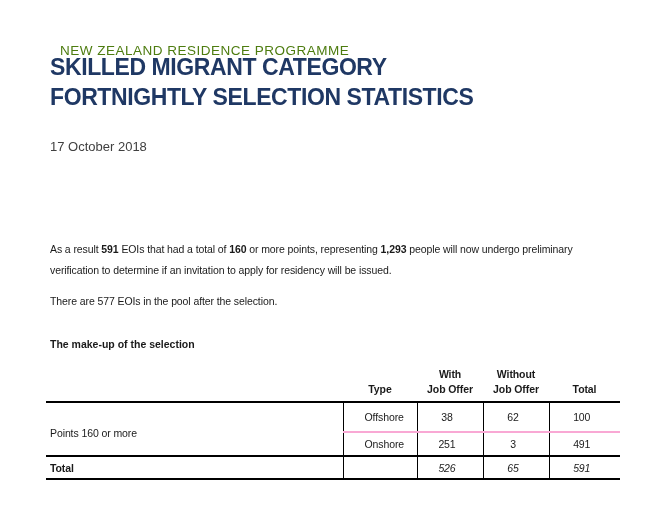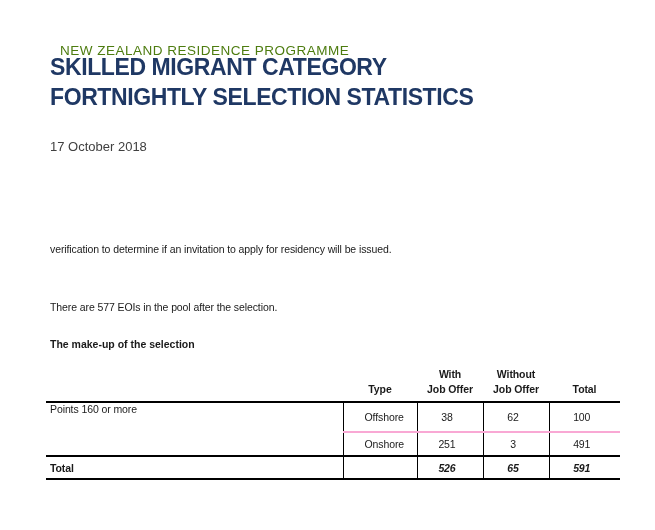--- a/index.html
+++ b/index.html
@@ -54,21 +54,21 @@
     left: 50px;
     font-size: 10.5px;
     letter-spacing: -0.1px;
     line-height: 21px;
     color: #1a1a1a;
     white-space: nowrap;
   }
   .para b { font-weight: bold; }
   .p1 { top: 192px; }
   .p2 { top: 239px; }
-  .p3 { top: 297px; }
+  .p3 { top: 291px; }
   .table-heading {
     position: absolute;
     left: 50px;
     top: 338px;
     font-size: 10.5px;
     font-weight: bold;
     color: #1a1a1a;
     white-space: nowrap;
   }
   table.sel-table {
@@ -102,48 +102,49 @@
     vertical-align: middle;
   }
   tr.r1 { height: 30px; }
   tr.r2 { height: 24px; }
   tr.r2 td { border-top: 2px solid #f9a8d4; }
   tr.r3 { height: 23px; }
   tr.r3 td { border-top: 2px solid #000; border-bottom: 2px solid #000; }
   td.label {
     border-left: none;
     padding-left: 4px;
-    padding-top: 0;
+    padding-top: 24px;
     vertical-align: top;
   }
   td.total-label {
     border-left: none;
     padding-left: 4px;
     font-weight: bold;
   }
   td.type { text-align: left; padding-left: 21px; }
   td.num { text-align: center; padding-right: 7px; }
-  tr.r3 td.num { font-weight: bold; font-style: italic; margin-left: 33px; }
+  tr.r3 td.num { font-weight: normal; font-style: italic; margin-left: 33px; }
 </style>
 </head>
 <body>
 
 <div class="page">
 
   <div class="eyebrow">NEW ZEALAND RESIDENCE PROGRAMME</div>
 
   <div class="doc-title">
     <div>SKILLED MIGRANT CATEGORY</div>
     <div>FORTNIGHTLY SELECTION STATISTICS</div>
   </div>
 
   <div class="doc-date">17 October 2018</div>
 
 
   <div class="para p2">
+    <div><span>As a result </span><b>591</b><span> EOIs that had a total of </span><b>160</b><span> or more points, representing </span><b>1,293</b><span> people will now undergo preliminary</span></div>
     <div><span>verification to determine if an invitation to apply for residency will be issued.</span></div>
   </div>
 
   <div class="para p3">
     <span>There are 577 EOIs in the pool after the selection.</span>
   </div>
 
   <div class="table-heading">The make-up of the selection</div>
 
   <table class="sel-table">

